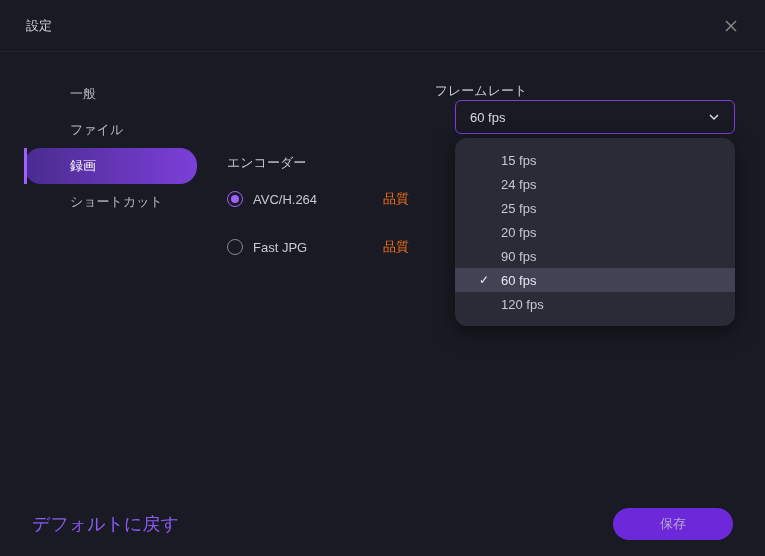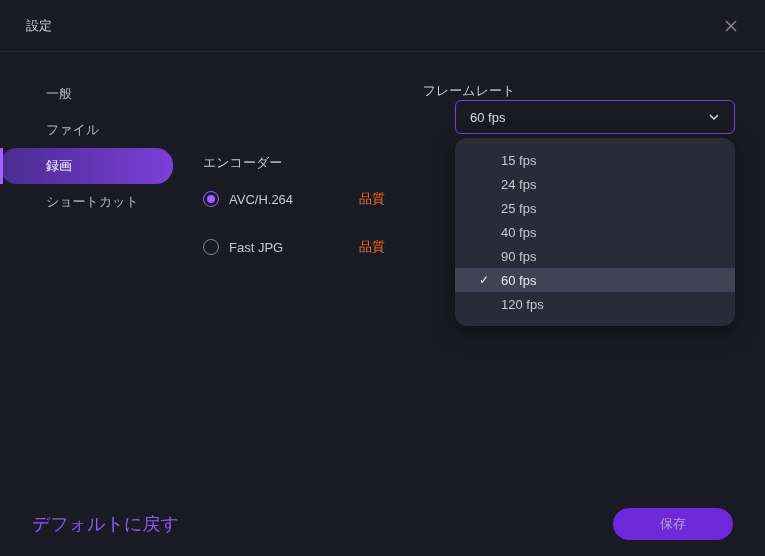--- a/index.html
+++ b/index.html
@@ -43,20 +43,21 @@
     }
     .close-btn svg {
       width: 14px;
       height: 14px;
     }
     .body {
       display: flex;
       flex: 1;
       position: relative;
       overflow: visible;
+      padding-left: 24px;
     }
     .sidebar {
       width: 173px;
       padding-top: 24px;
     }
     .sidebar-item {
       height: 36px;
       display: flex;
       align-items: center;
       padding-left: 46px;
@@ -248,21 +249,21 @@
           <div class="dropdown-item">
               <span>15 fps</span>
             </div>
           <div class="dropdown-item">
               <span>24 fps</span>
             </div>
           <div class="dropdown-item">
               <span>25 fps</span>
             </div>
           <div class="dropdown-item">
-              <span>40 fps</span>
+              <span>20 fps</span>
             </div>
           <div class="dropdown-item">
               <span>90 fps</span>
             </div>
           <div class="dropdown-item selected">
               <span>60 fps</span>
             </div>
           <div class="dropdown-item">
               <span>120 fps</span>
             </div>

